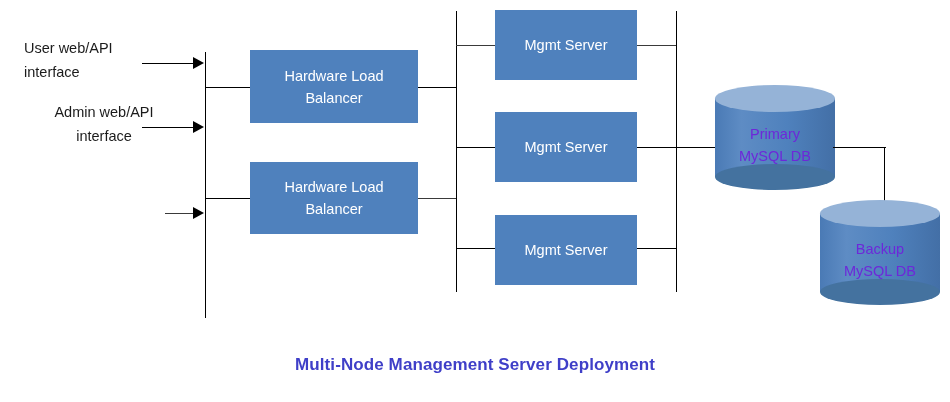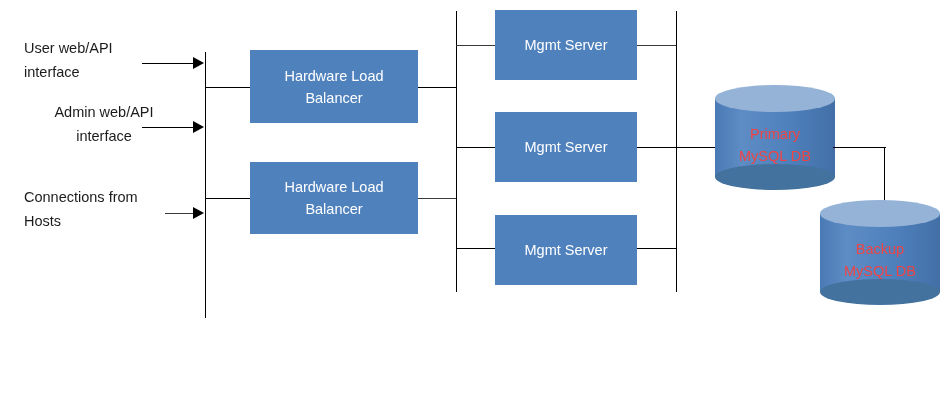--- a/index.html
+++ b/index.html
@@ -62,21 +62,21 @@
     border-radius:50%/50%;
   }
   .cyl .bottomcap{
     position:absolute;left:0;right:0;
     background:#44729f;
     border-radius:50%/50%;
   }
   .cyl .cyl-label{
     position:absolute;left:0;right:0;
     text-align:center;
-    color:#ef4444;
+    color:#6d28d9;
     font-size:14.5px;
     line-height:22px;
     white-space:pre-line;
     pointer-events:none;
   }
 
   
   .caption{
     position:absolute;
     width:100%;
@@ -91,22 +91,20 @@
 <body>
 
 <div id="stage">
 
   <div class="io-label" style="left:24px;top:36px;width:160px;">User web/API
 interface</div>
 
   <div class="io-label" style="left:24px;top:100px;width:160px;text-align:center;">Admin web/API
 interface</div>
 
-  <div class="io-label" style="left:24px;top:185px;width:170px;">Connections from
-Hosts</div>
 
   <div class="hline" style="left:142px;top:63px;width:52px;"></div>
   <div class="arrowhead" style="left:193px;top:57px;"></div>
 
   <div class="hline" style="left:142px;top:127px;width:52px;"></div>
   <div class="arrowhead" style="left:193px;top:121px;"></div>
 
   <div class="hline soft" style="left:165px;top:213px;width:29px;"></div>
   <div class="arrowhead" style="left:193px;top:207px;"></div>
 
@@ -167,14 +165,15 @@
   <div class="vline" style="left:884px;top:147px;height:65px;"></div>
 
   <div class="cyl" style="left:820px;top:200px;width:120px;height:105px;">
     <div class="body" style="top:13px;height:79px;"></div>
     <div class="bottomcap" style="top:79px;height:26px;"></div>
     <div class="top" style="height:27px;"></div>
     <div class="cyl-label" style="top:38px;">Backup
 MySQL DB</div>
   </div>
 
+  <div class="caption" style="top:355px;left:0;">Multi-Node Management Server Deployment</div>
 
 </div>
 
 </body></html>

